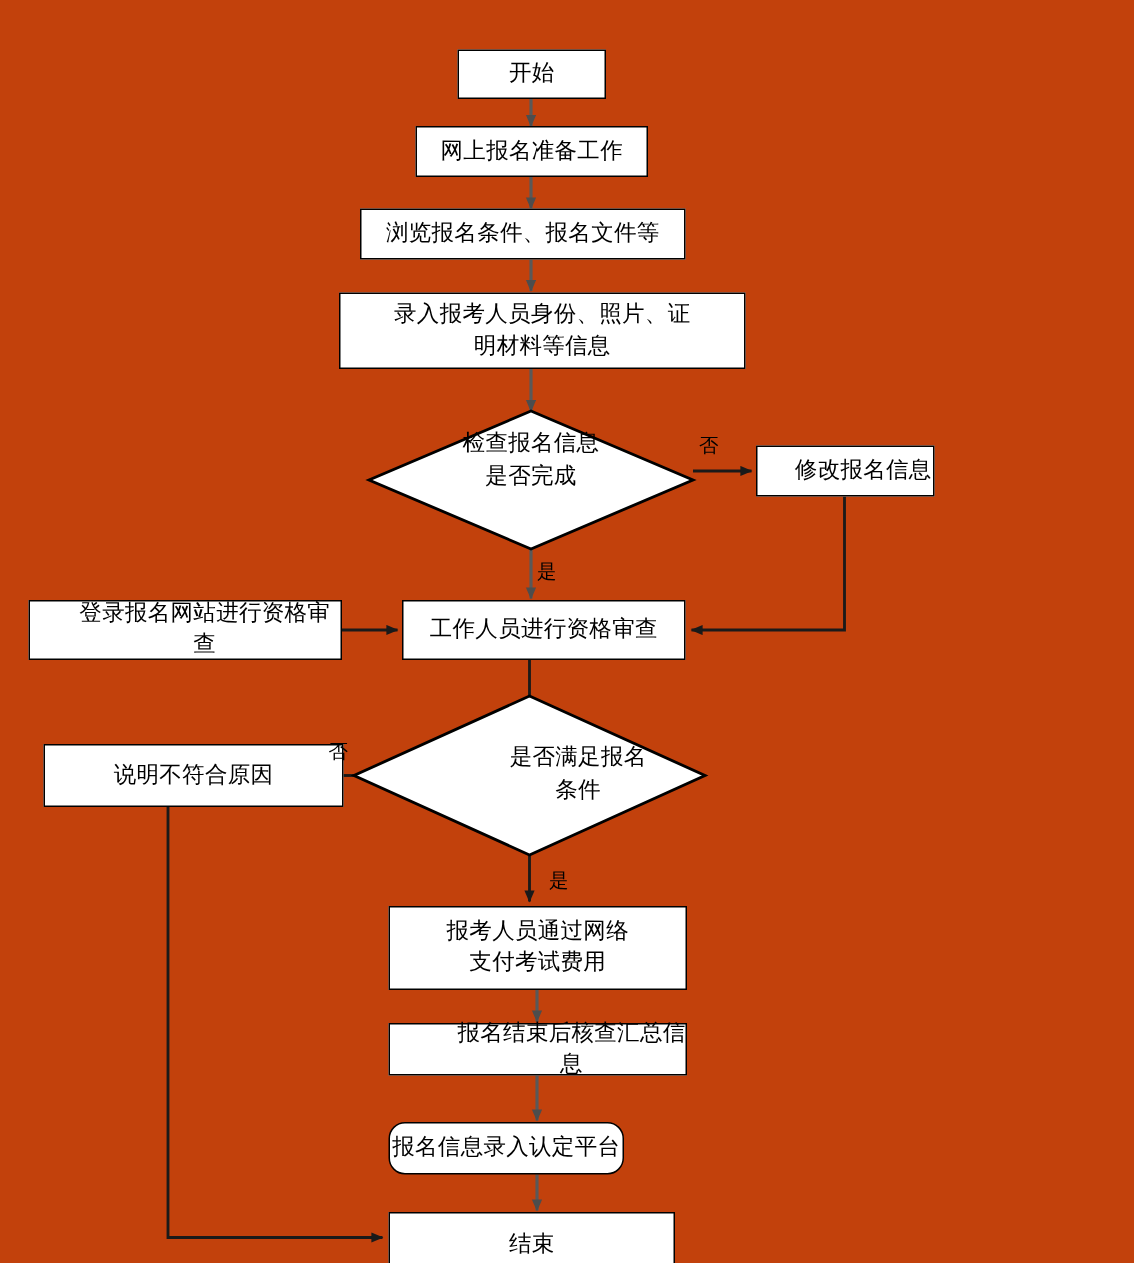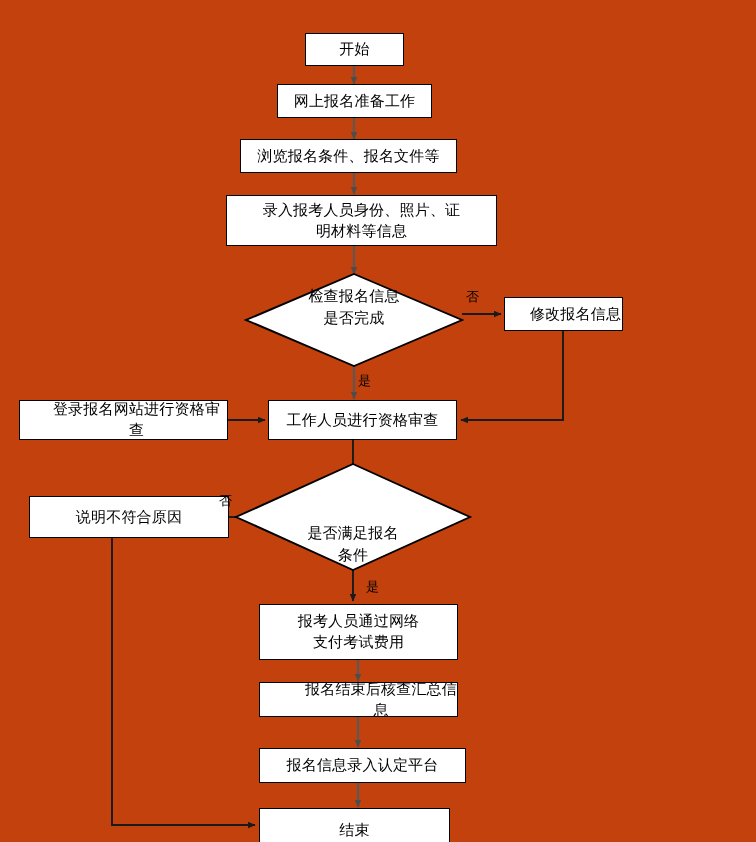--- a/index.html
+++ b/index.html
@@ -142,39 +142,39 @@
   </div>
 
   <div class="node proc" style="left:19px; top:400px; width:209px; height:40px;padding-left:26px;">
     <span>登录报名网站进行资格审查</span>
   </div>
 
   <div class="node proc" style="left:268px; top:400px; width:189px; height:40px;">
     <span>工作人员进行资格审查</span>
   </div>
 
-  <div class="node diamond-label" style="left:275px; top:520px; width:156px; height:50px;">
+  <div class="node diamond-label" style="left:275px; top:492px; width:156px; height:50px;justify-content:flex-end;">
     <span>是否满足报名
 条件</span>
   </div>
 
   <div class="node proc" style="left:13px; top:496px; width:200px; height:42px;margin-left:16px;">
     <span>说明不符合原因</span>
   </div>
 
   <div class="node proc" style="left:259px; top:604px; width:199px; height:56px;">
     <span>报考人员通过网络
 支付考试费用</span>
   </div>
 
   <div class="node proc" style="left:259px; top:682px; width:199px; height:35px;padding-left:45px;">
     <span>报名结束后核查汇总信息</span>
   </div>
 
-  <div class="node proc" style="left:259px; top:748px; width:207px; height:35px;">
+  <div class="node proc" style="left:259px; top:748px; width:157px; height:35px;border-radius:11px;">
     <span>报名信息录入认定平台</span>
   </div>
 
   <div class="node proc" style="left:259px; top:808px; width:191px; height:45px;">
     <span>结束</span>
   </div>
 
   <div class="branch-label" style="left:466px; top:288px;">
     <span>否</span>
   </div>

